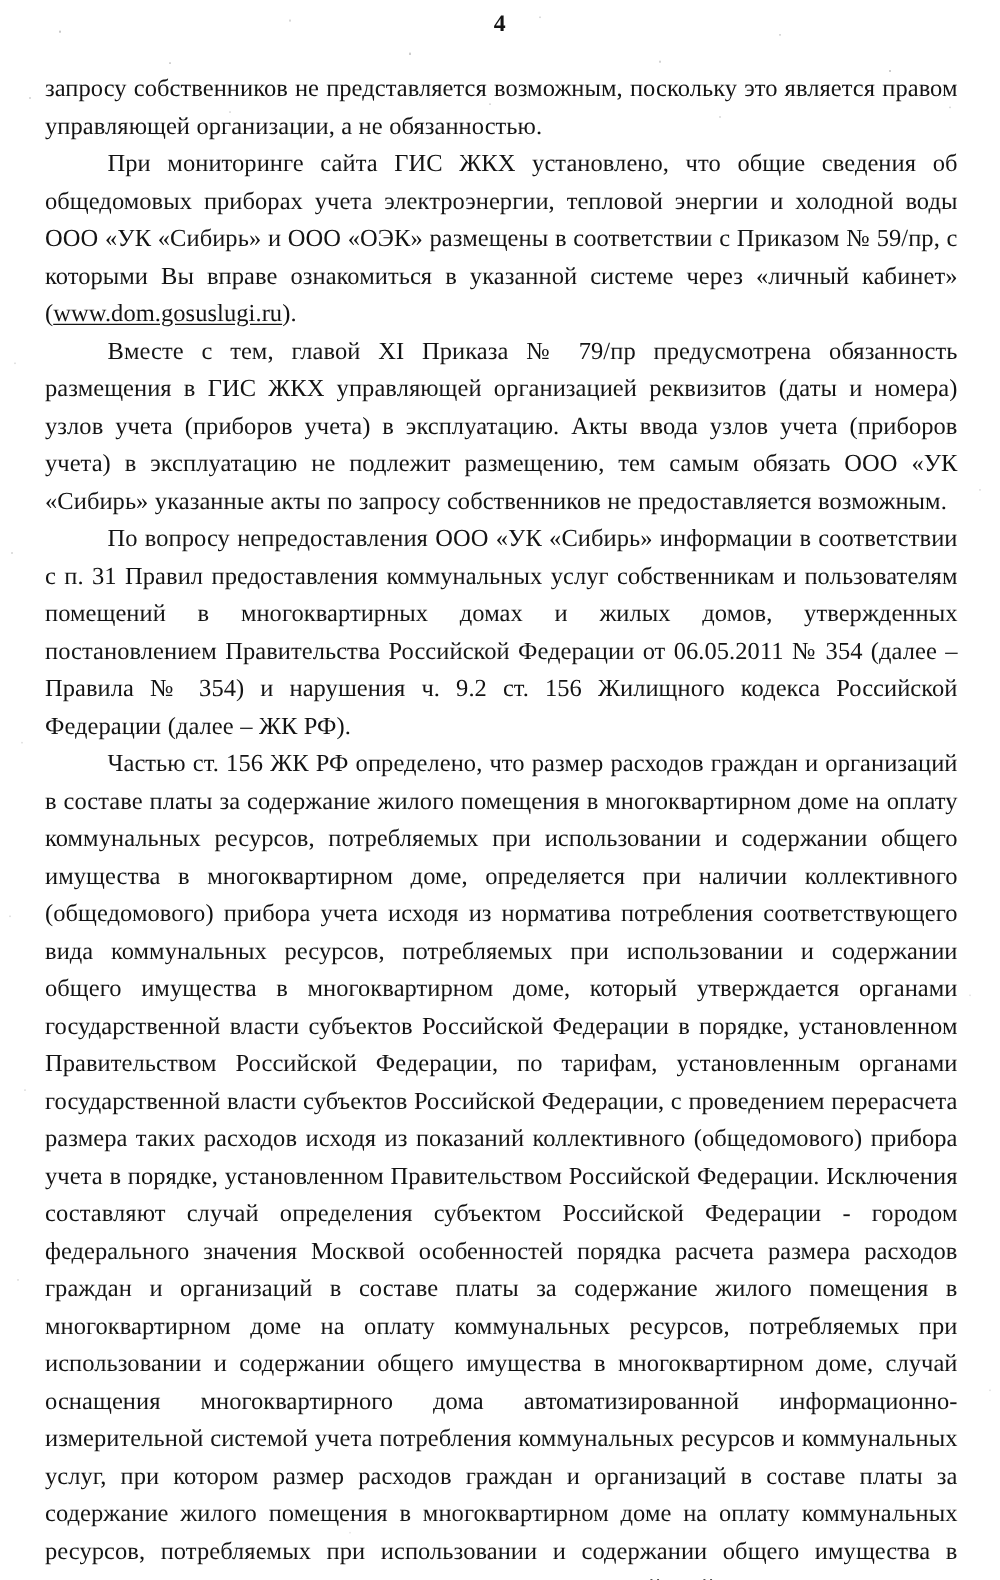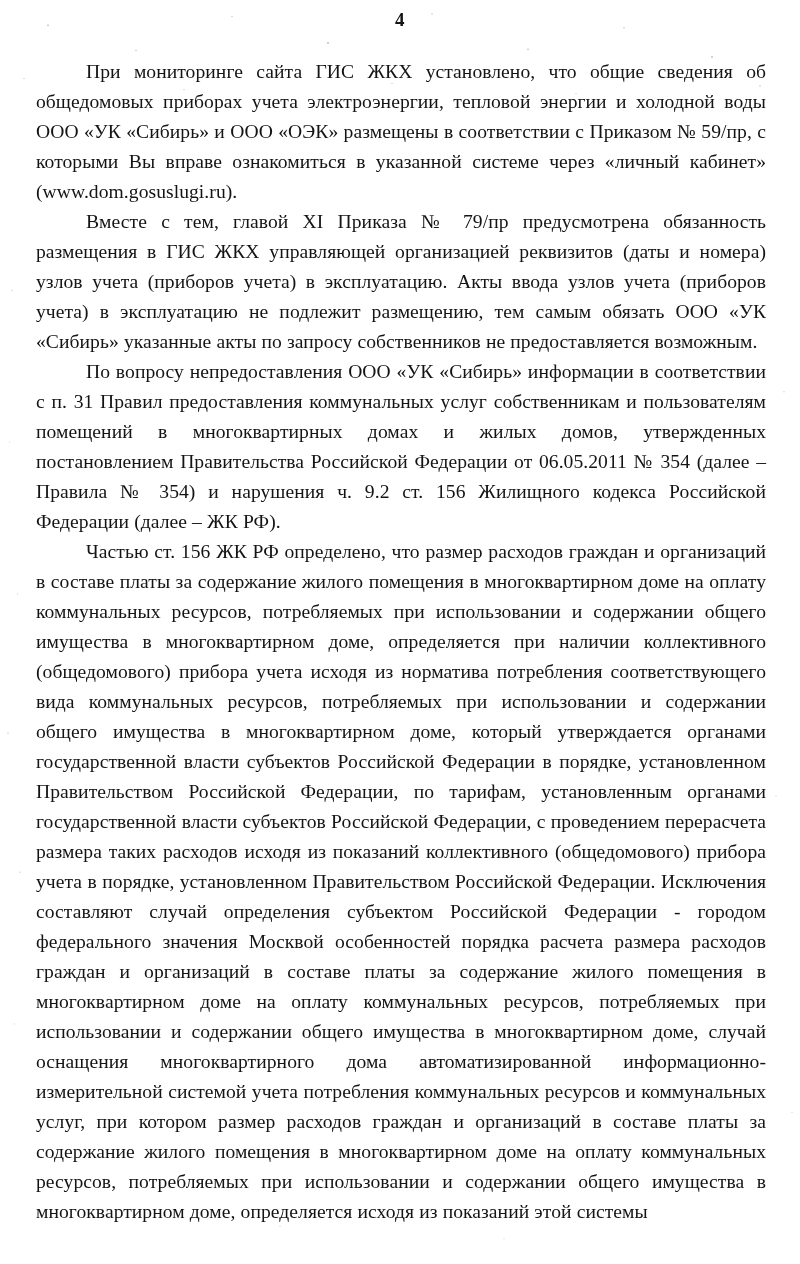--- a/index.html
+++ b/index.html
@@ -83,35 +83,37 @@
     word-spacing: 0.2px;
     text-indent: 50px;
     hyphens: none;
   }
   p.para.no-indent { text-indent: 0; }
 
   
   p.para:last-child { margin-bottom: 0; }
 
   .url-link {
+    text-decoration: underline;
     text-underline-offset: 2px;
     color: inherit;
   }
 </style>
 </head>
 <body style="background: rgb(255, 255, 255);">
 
 <div class="page" style="background: rgb(255, 255, 255); color: rgb(20, 20, 20);">
 
   <div class="scan-noise"></div>
 
   <div class="page-number">4</div>
 
   <div class="body-text">
 
+    <p class="para no-indent">запросу собственников не представляется возможным, поскольку это является правом управляющей организации, а не обязанностью.</p>
 
     <p class="para"><span>При мониторинге сайта ГИС ЖКХ установлено, что общие сведения об общедомовых приборах учета электроэнергии, тепловой энергии и холодной воды ООО «УК «Сибирь» и ООО «ОЭК» размещены в соответствии с Приказом № 59/пр, с которыми Вы вправе ознакомиться в указанной системе через «личный кабинет» (</span><span class="url-link">www.dom.gosuslugi.ru</span><span>).</span></p>
 
     <p class="para">Вместе с тем, главой XI Приказа № 79/пр предусмотрена обязанность размещения в ГИС ЖКХ управляющей организацией реквизитов (даты и номера) узлов учета (приборов учета) в эксплуатацию. Акты ввода узлов учета (приборов учета) в эксплуатацию не подлежит размещению, тем самым обязать ООО «УК «Сибирь» указанные акты по запросу собственников не предоставляется возможным.</p>
 
     <p class="para">По вопросу непредоставления ООО «УК «Сибирь» информации в соответствии с п. 31 Правил предоставления коммунальных услуг собственникам и пользователям помещений в многоквартирных домах и жилых домов, утвержденных постановлением Правительства Российской Федерации от 06.05.2011 № 354 (далее – Правила № 354) и нарушения ч. 9.2 ст. 156 Жилищного кодекса Российской Федерации (далее – ЖК РФ).</p>
 
     <p class="para">Частью ст. 156 ЖК РФ определено, что размер расходов граждан и организаций в составе платы за содержание жилого помещения в многоквартирном доме на оплату коммунальных ресурсов, потребляемых при использовании и содержании общего имущества в многоквартирном доме, определяется при наличии коллективного (общедомового) прибора учета исходя из норматива потребления соответствующего вида коммунальных ресурсов, потребляемых при использовании и содержании общего имущества в многоквартирном доме, который утверждается органами государственной власти субъектов Российской Федерации в порядке, установленном Правительством Российской Федерации, по тарифам, установленным органами государственной власти субъектов Российской Федерации, с проведением перерасчета размера таких расходов исходя из показаний коллективного (общедомового) прибора учета в порядке, установленном Правительством Российской Федерации. Исключения составляют случай определения субъектом Российской Федерации - городом федерального значения Москвой особенностей порядка расчета размера расходов граждан и организаций в составе платы за содержание жилого помещения в многоквартирном доме на оплату коммунальных ресурсов, потребляемых при использовании и содержании общего имущества в многоквартирном доме, случай оснащения многоквартирного дома автоматизированной информационно-измерительной системой учета потребления коммунальных ресурсов и коммунальных услуг, при котором размер расходов граждан и организаций в составе платы за содержание жилого помещения в многоквартирном доме на оплату коммунальных ресурсов, потребляемых при использовании и содержании общего имущества в многоквартирном доме, определяется исходя из показаний этой системы</p>
 
   </div>

